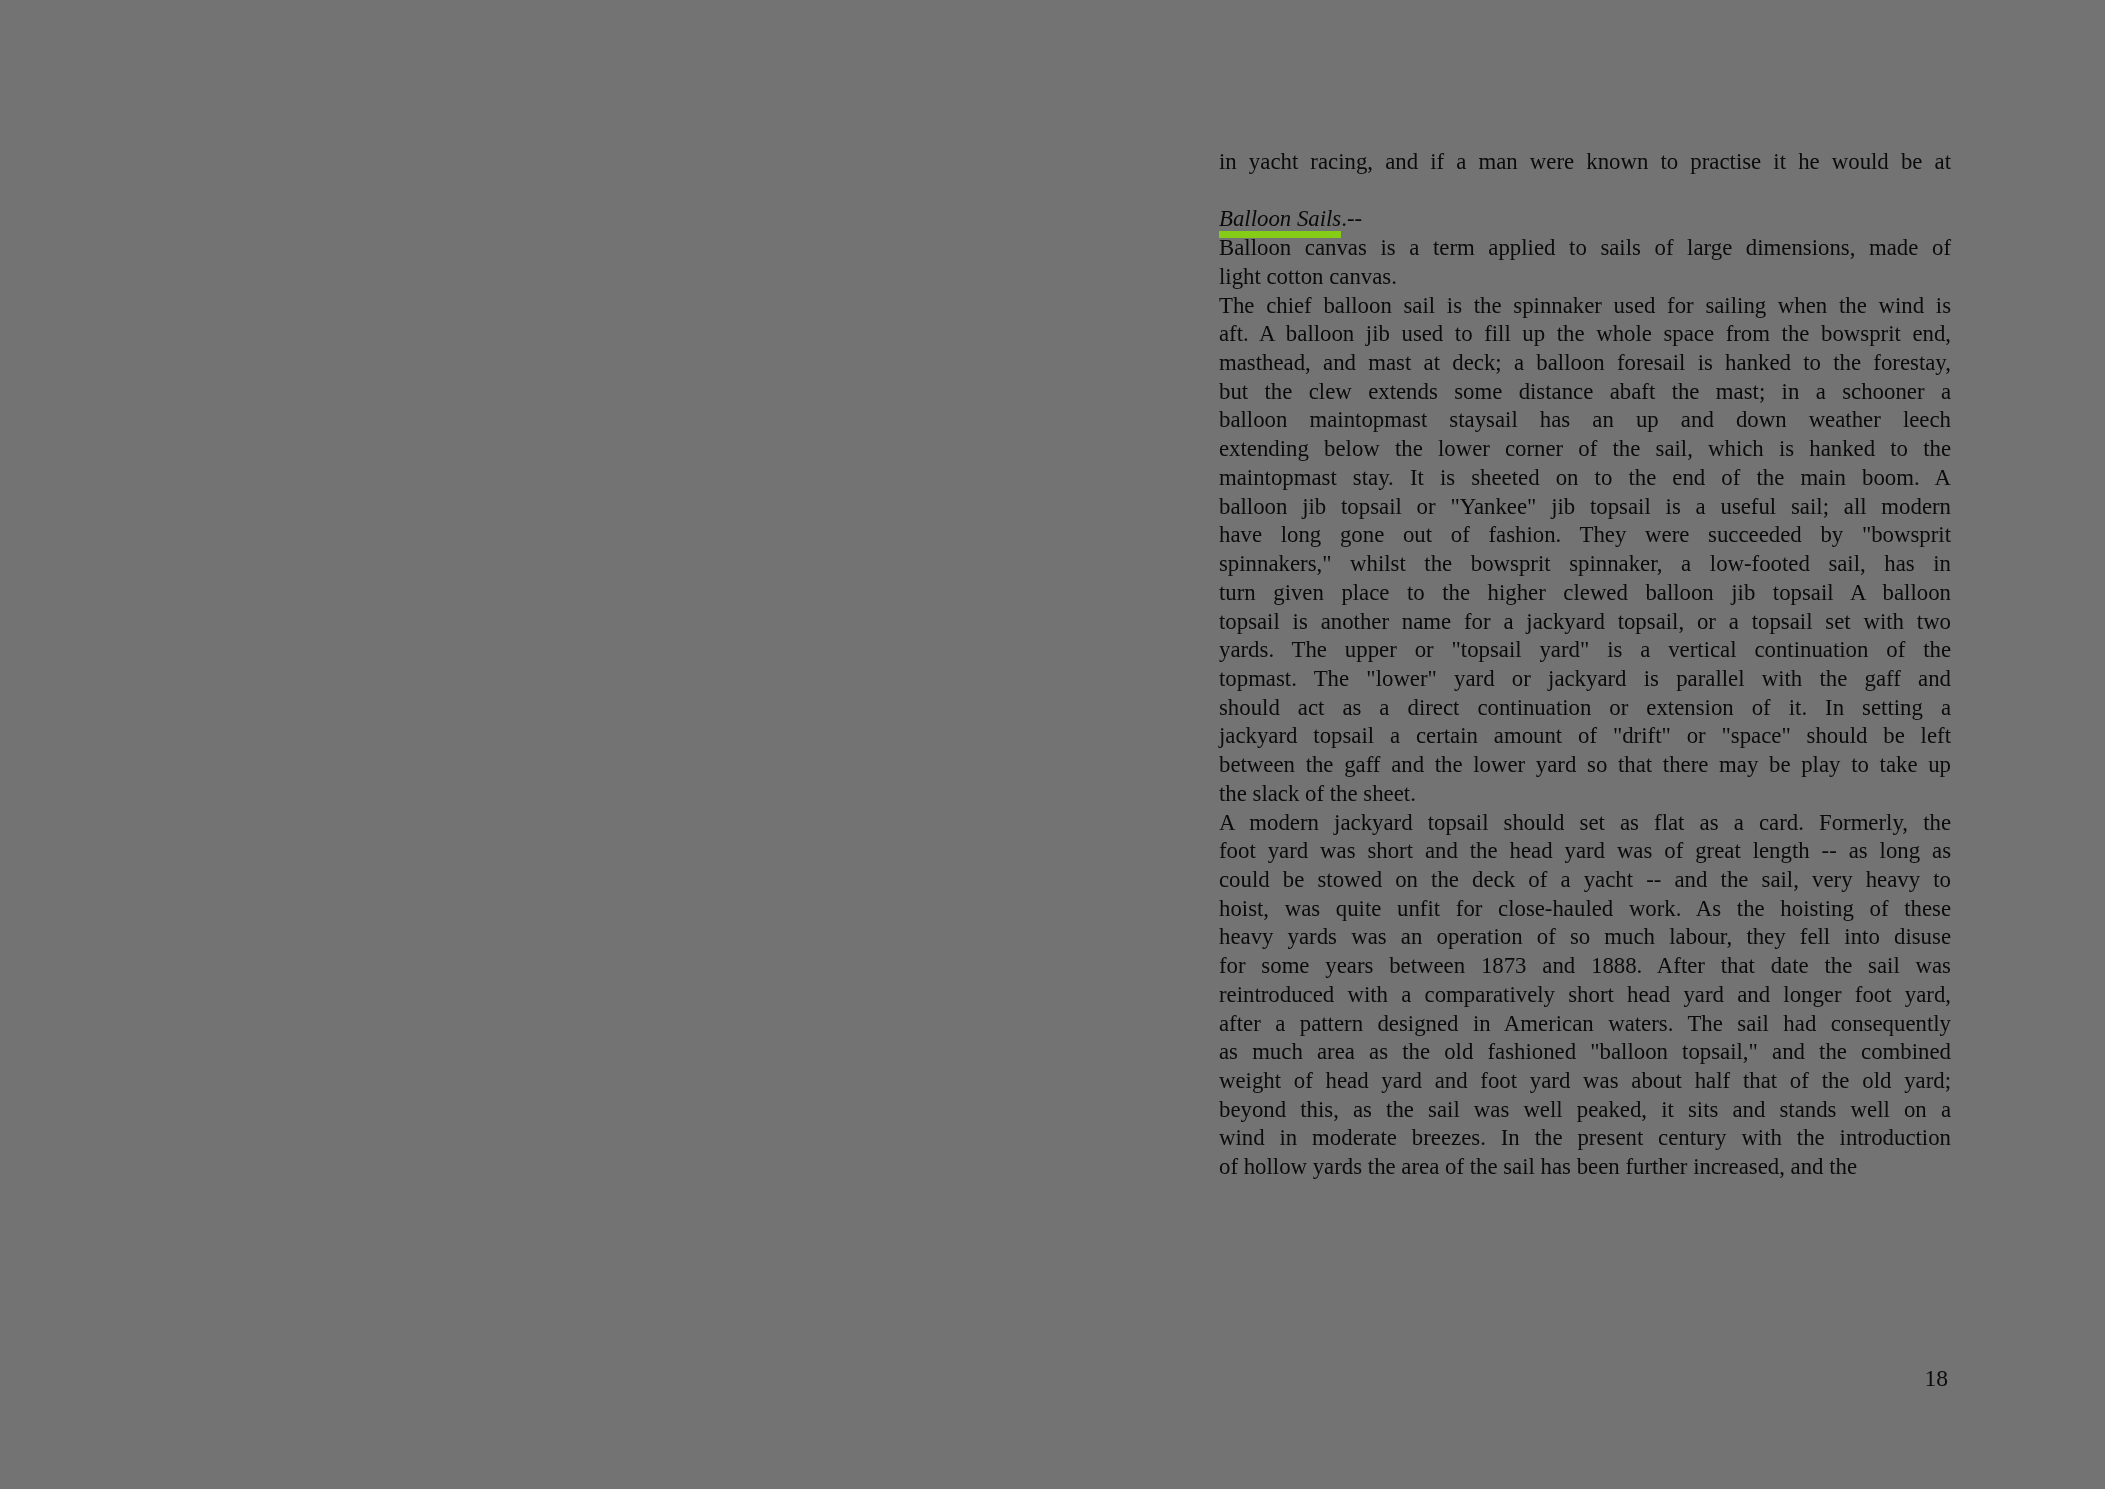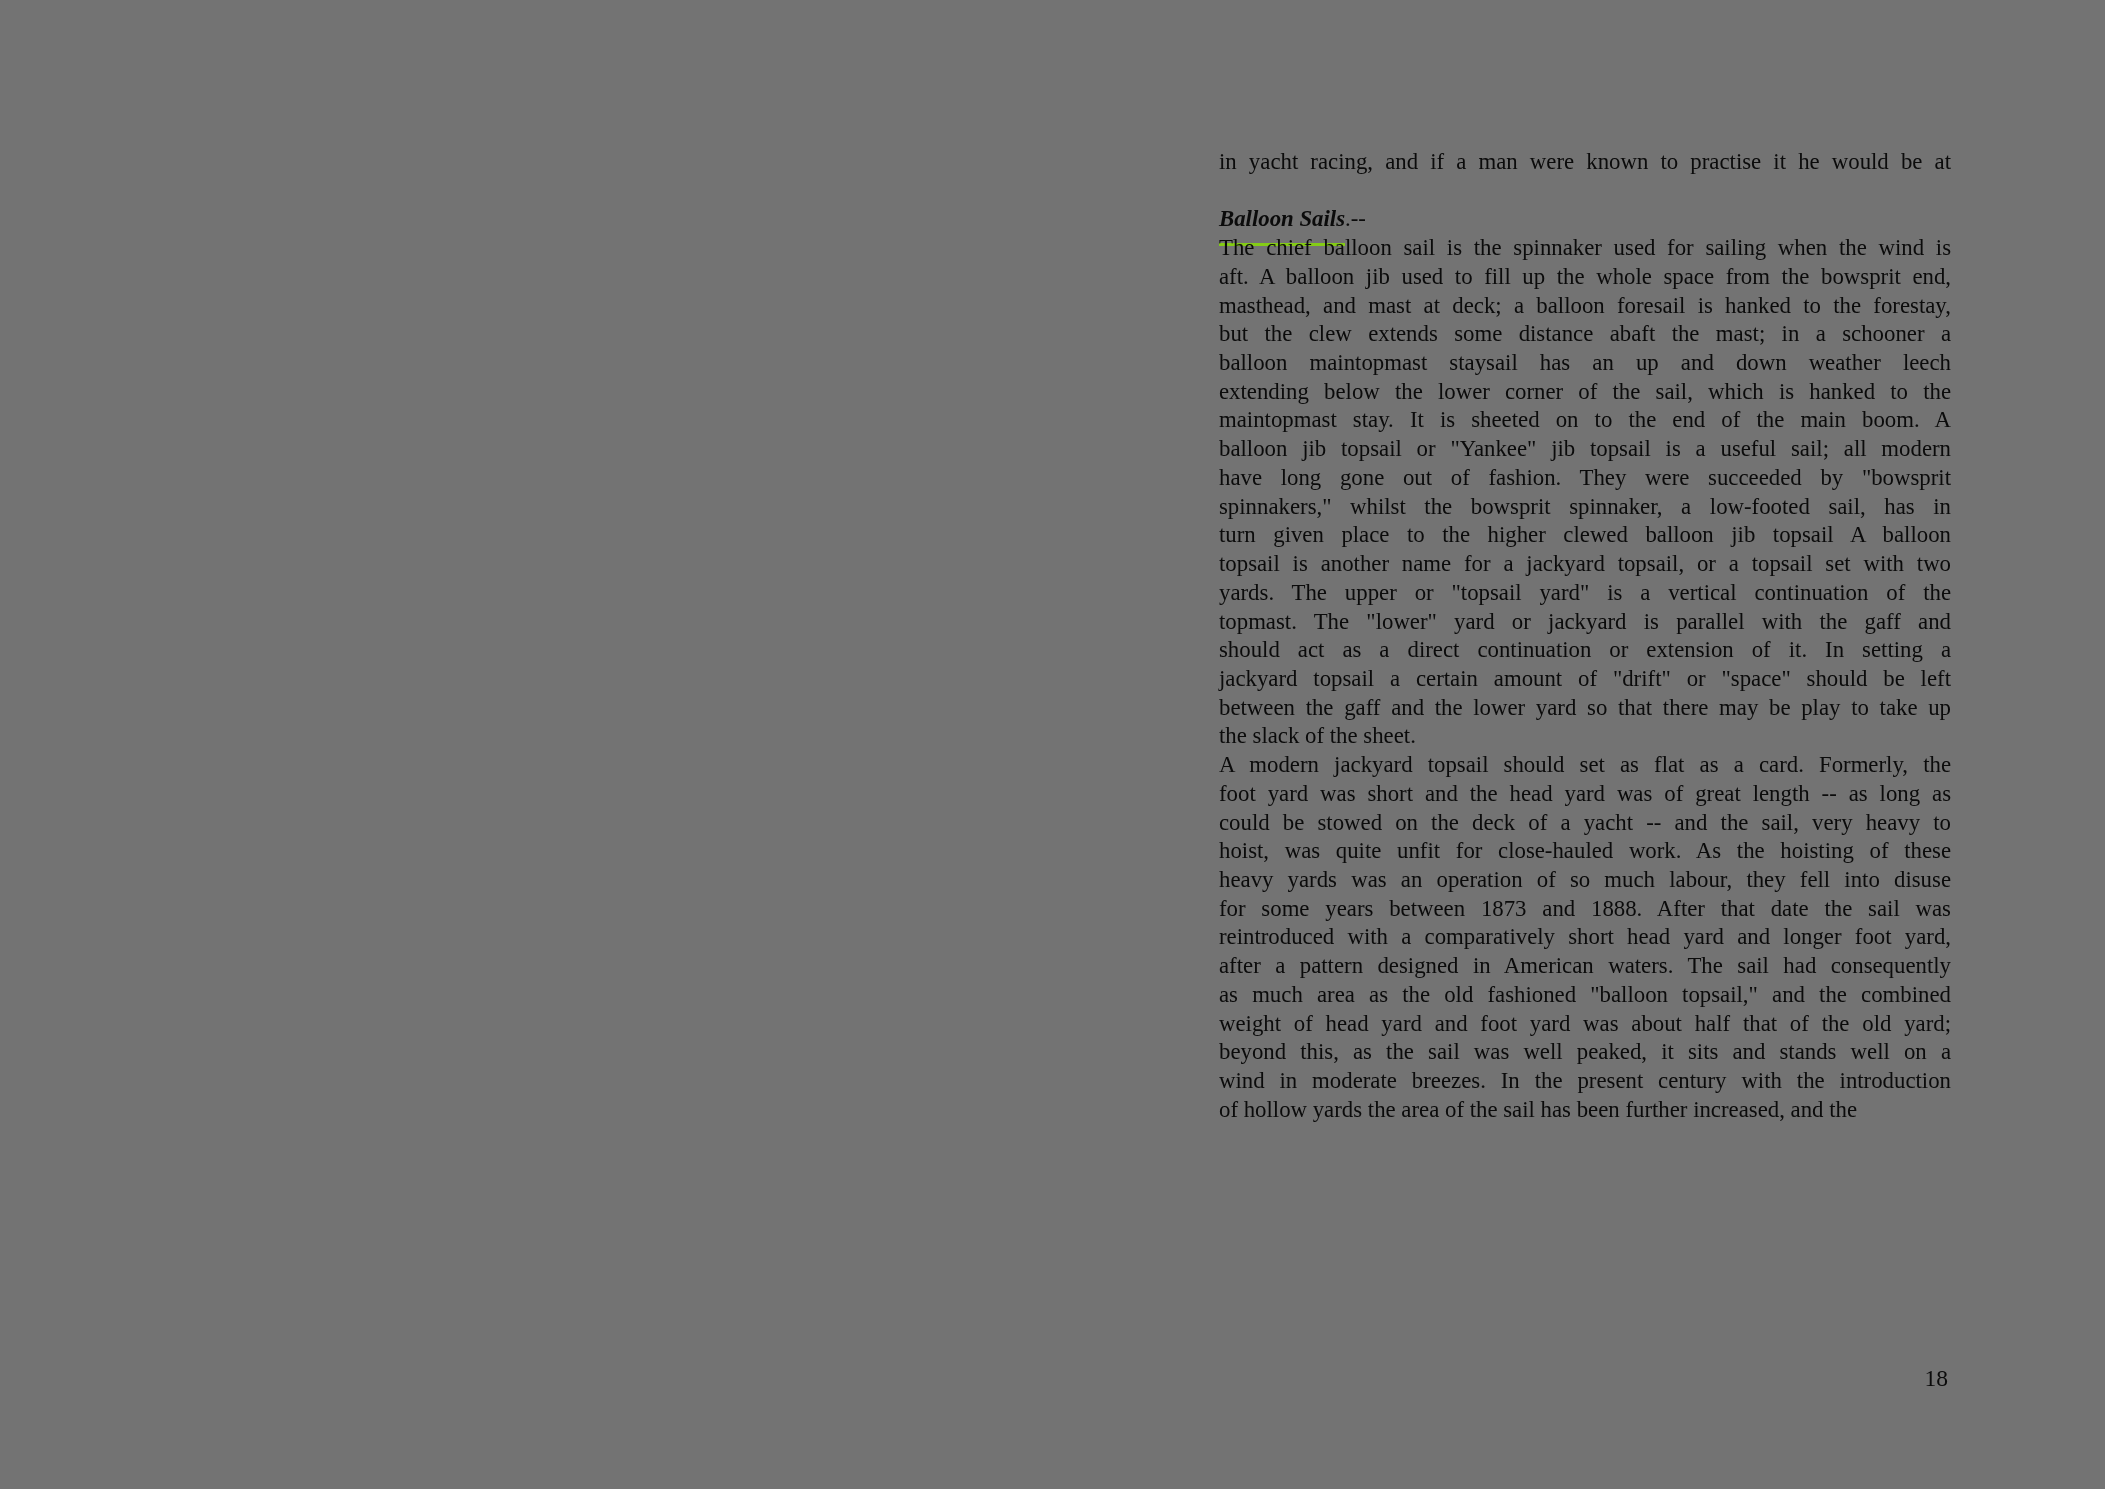--- a/index.html
+++ b/index.html
@@ -24,24 +24,24 @@
   .line {
     text-align: justify;
     text-align-last: justify;
   }
   .line.last {
     text-align-last: left;
   }
   .heading-row { margin-top: 28.72px; }
   .heading-line { text-align: left; text-align-last: left; }
   .heading-title {
-    font-weight: 700;
+    font-weight: 400;
     font-style: italic;
-    border-bottom: 3px solid #84cc16;
-    padding-bottom: 12px;
+    border-bottom: 7px solid #84cc16;
+    padding-bottom: 0;
   }
   .heading-suffix { font-weight: 400; font-style: normal; }
   .page-number {
     position: absolute;
     top: 1364px;
     right: 157px;
     font-size: 23.5px;
     line-height: 28px;
   }
 </style>
@@ -52,20 +52,24 @@
   <div class="text-column">
 
     <div class="para">
         <div class="line">in yacht racing, and if a man were known to practise it he would be at</div>
       </div>
 
     <div class="para heading-row heading-line">
       <span class="heading-title">Balloon Sails</span><span class="heading-suffix">.--</span>
     </div>
 
+    <div class="para">
+        <div class="line">Balloon canvas is a term applied to sails of large dimensions, made of</div>
+        <div class="line last">light cotton canvas.</div>
+      </div>
 
     <div class="para">
         <div class="line">The chief balloon sail is the spinnaker used for sailing when the wind is</div>
         <div class="line">aft. A balloon jib used to fill up the whole space from the bowsprit end,</div>
         <div class="line">masthead, and mast at deck; a balloon foresail is hanked to the forestay,</div>
         <div class="line">but the clew extends some distance abaft the mast; in a schooner a</div>
         <div class="line">balloon maintopmast staysail has an up and down weather leech</div>
         <div class="line">extending below the lower corner of the sail, which is hanked to the</div>
         <div class="line">maintopmast stay. It is sheeted on to the end of the main boom. A</div>
         <div class="line">balloon jib topsail or "Yankee" jib topsail is a useful sail; all modern</div>

